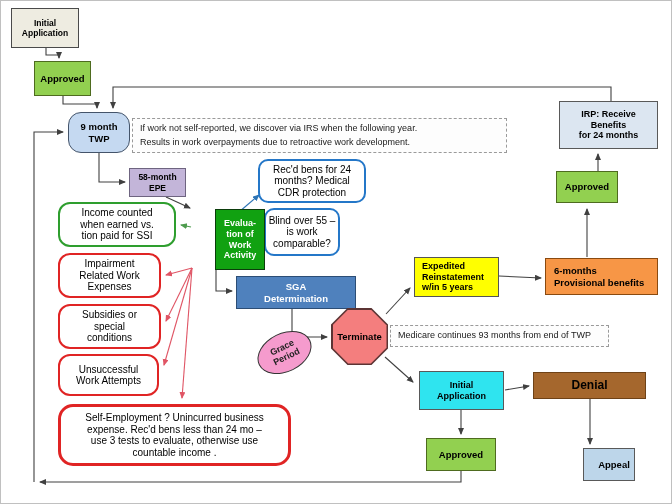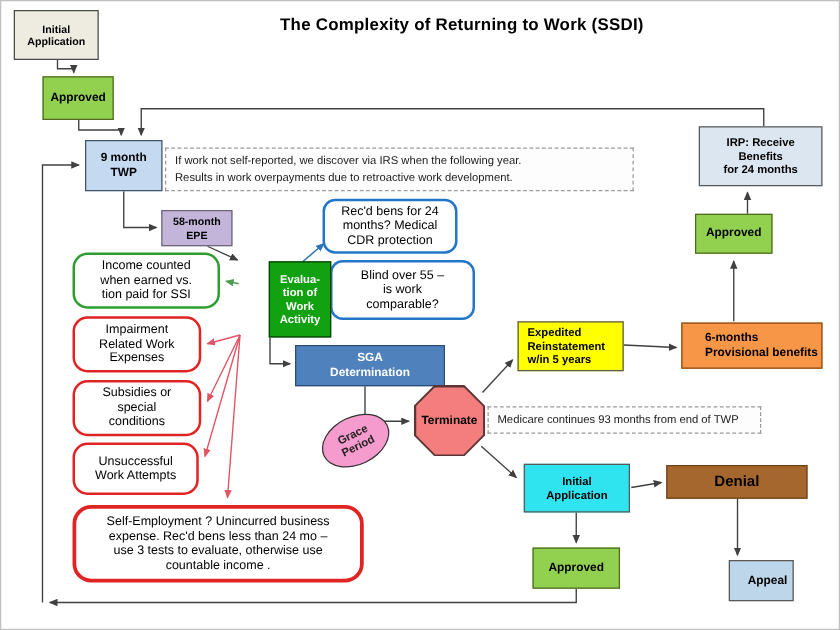--- a/index.html
+++ b/index.html
@@ -13,27 +13,27 @@
     font-size:13.5px;font-weight:bold;color:#000;letter-spacing:.2px;
   }
   #arrows{position:absolute;left:0;top:0;z-index:0;}
   .node{
     position:absolute;z-index:2;display:flex;align-items:center;justify-content:center;
     text-align:center;white-space:pre-line;line-height:1.18;font-weight:bold;
     font-size:9px;color:#000;box-sizing:border-box;border:1px solid #4a4a4a;
   }
   .cream{background:var(--cream);}
   .green{background:var(--approved-green);border-color:#4e6b1f;}
-  .bluebox{background:var(--twp-blue);border-color:#44546a;}
+  .bluebox{background:var(--twp-blue);border-color:#44546a;border-radius:13px;}
   .irpbox{background:var(--irp-blue);border-color:#595959;}
   .purple{background:var(--epe-purple);border-color:#6e6480;font-size:8.5px;}
   .evalbox{background:var(--eval-green);border-color:#0b3d0b;color:#fff;}
   .sgabox{background:var(--sga-blue);border-color:#2c4d75;color:#fff;font-size:9.5px;}
   .yellow{background:var(--expedited-yellow);border-color:#555;justify-content:flex-start;text-align:left;padding-left:7px;}
-  .orange{background:var(--provisional-orange);border-color:#8a4a10;justify-content:flex-start;text-align:left;padding-left:18px;font-size:9.5px;}
+  .orange{background:var(--provisional-orange);border-color:#8a4a10;justify-content:flex-start;text-align:left;padding-left:8px;font-size:9.5px;}
   .cyan{background:var(--app-cyan);border-color:#595959;}
   .brown{background:var(--denial-brown);border-color:#6e4217;font-size:12px;}
   .appealbox{background:var(--appeal-blue);border-color:#595959;font-size:9.5px;}
   .rounded{
     background:#fff;font-weight:normal;font-size:10px;border-radius:12px;line-height:1.15;
   }
   .rr-red{border:2.5px solid var(--red-outline);}
   .rr-green{border:2.5px solid var(--green-outline);}
   .rr-blue{border:2.5px solid var(--blue-outline);border-radius:10px;}
   .rr-big{border-radius:15px;border-width:3px;}
@@ -107,21 +107,20 @@
       <path d="M238,214 L259,216" marker-end="url(#mL)"></path>
     </g>
     <g fill="none" style="stroke:var(--arrow-red)" stroke-width="1.1">
       <path d="M191,267 L165,274" marker-end="url(#mR)"></path>
       <path d="M191,267 L165,320" marker-end="url(#mR)"></path>
       <path d="M191,267 L163,364" marker-end="url(#mR)"></path>
       <path d="M191,267 L181,397" marker-end="url(#mR)"></path>
     </g>
   </svg>
 
-  <div id="page-title">The Complexity of Returning to Work (SSDI)</div>
 
   <div class="node cream" style="left:10px;top:7px;width:68px;height:40px;font-size:8.5px;">Initial
 Application</div>
 
   <div class="node green" style="left:33px;top:60px;width:57px;height:35px;font-size:9.5px;">Approved</div>
 
   <div class="node bluebox" style="left:67px;top:111px;width:62px;height:41px;font-size:9.5px;">9 month
 TWP</div>
 
   <div class="note" style="left:131px;top:117px;width:375px;height:35px;">If work not self-reported, we  discover via IRS when the following year.
@@ -131,21 +130,21 @@
 Benefits
 for 24 months</div>
 
   <div class="node purple" style="left:128px;top:167px;width:57px;height:29px;">58-month
 EPE</div>
 
   <div class="node rounded rr-blue" style="left:257px;top:158px;width:108px;height:44px;">Rec'd bens for 24
 months? Medical
 CDR protection</div>
 
-  <div class="node rounded rr-blue" style="left:263px;top:207px;width:116px;height:48px;">Blind over 55 –
+  <div class="node rounded rr-blue" style="left:263px;top:207px;width:76px;height:48px;">Blind over 55 –
 is work
 comparable?</div>
 
   <div class="node rounded rr-green" style="left:57px;top:201px;width:118px;height:45px;">Income counted
 when earned vs.
 tion paid for SSI</div>
 
   <div class="node evalbox" style="left:188px;top:208px;width:50px;height:61px;margin-left:26px;">Evalua-
 tion of
 Work

